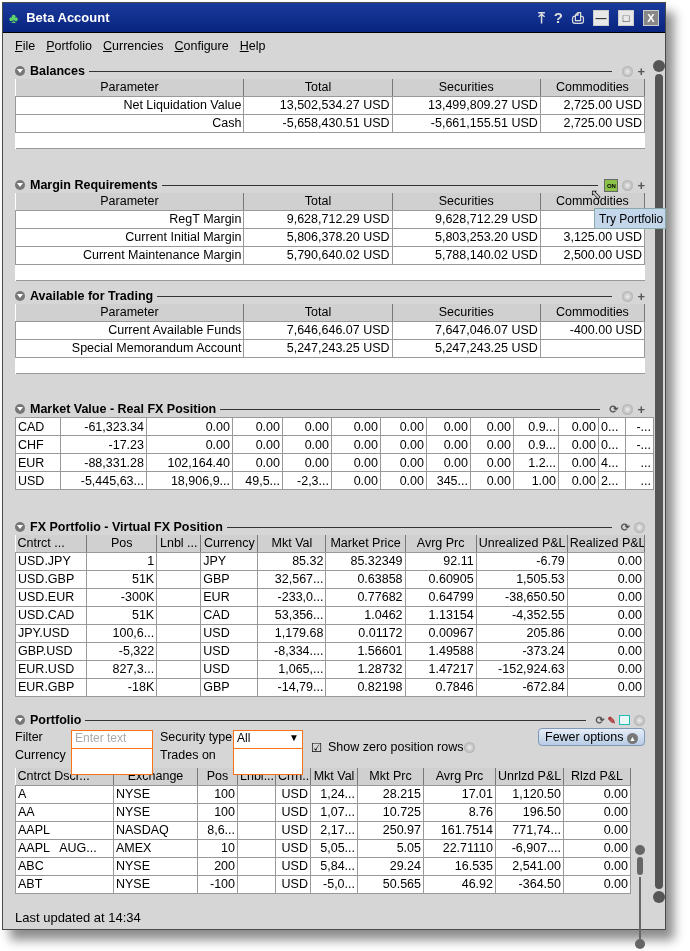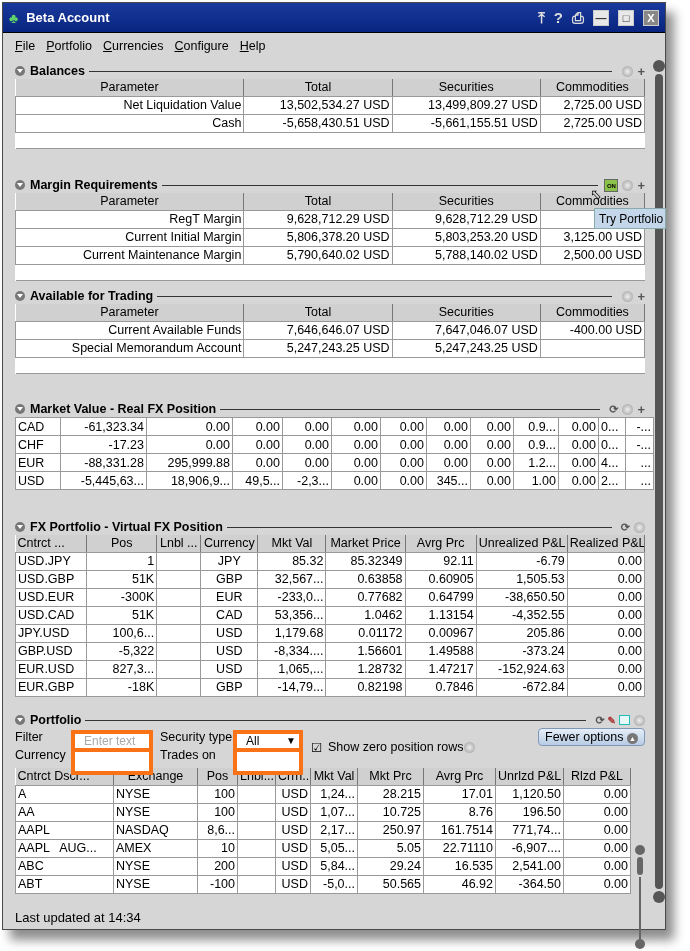--- a/index.html
+++ b/index.html
@@ -21,29 +21,29 @@
 .sec-head .tog{width:10px;height:10px;border-radius:50%;background:#777;margin-right:5px;position:relative}
 .sec-head .tog::after{content:"";position:absolute;left:2px;top:3px;border-left:3px solid transparent;border-right:3px solid transparent;border-top:4px solid #fff}
 .sec-head .line{flex:1;height:1px;background:#333;margin:0 6px 0 4px}
 .sec-head .ico{width:11px;height:11px;border-radius:50%;background:radial-gradient(#eee,#999);margin-left:4px;display:inline-block}
 .sec-head .plus{font-weight:bold;color:#555;margin-left:4px;font-size:13px}
 .sec-head .sync{color:#555;font-size:11px;margin-left:3px}
 table{border-collapse:collapse;width:100%;table-layout:fixed;background:#fff}
 th{background:#d0d0d0;font-weight:normal;border-right:1px solid #777;border-bottom:1px solid #999;height:17px;font-size:12.5px;white-space:nowrap;overflow:hidden;padding:0 2px}
 td{border:1px solid #999;height:18px;white-space:nowrap;overflow:hidden;padding:0 2px;font-size:12.5px}
 td.r{text-align:right}
-td.c{text-align:center}
+td.c{}
 td.l{text-align:left}
 .emptyrow td{height:16px;border-left:none;border-right:none}
 .scrollbar{position:absolute;left:649px;top:57px;width:14px;height:848px}
 .scrollbar .up,.scrollbar .down{width:12px;height:12px;border-radius:50%;background:#555;margin-left:1px;position:relative}
 .scrollbar .thumb{width:8px;margin:2px auto;height:815px;background:#555;border-radius:4px}
 .filter-area{font-size:12.5px;position:relative;height:40px}
 .filter-area .lbl{position:absolute}
-.filter-area .inp{position:absolute;background:#fff;border:4px solid #f97316;height:27px;color:#aaa;padding-left:9px;font-size:12px;line-height:14px}
+.filter-area .inp{position:absolute;background:#fff;border:1px solid #f97316;height:27px;color:#aaa;padding-left:3px;font-size:12px;line-height:14px}
 .fewer{position:absolute;right:0;top:0;background:linear-gradient(#e6eef8,#b8cce4);border:1px solid #7f98b8;border-radius:4px;padding:1px 6px;font-size:12.5px}
 .tooltip{position:absolute;left:594px;top:208px;width:72px;height:21px;background:#c4d6ea;border:1px solid #8aa;font-size:12px;padding:3px 4px;white-space:nowrap;overflow:hidden}
 .statusbar{position:absolute;left:12px;bottom:4px;font-size:13px}
 .pscroll{position:absolute;left:630px;top:75px;width:12px;height:108px}
 </style>
 </head>
 <body>
 
 <div class="window">
   <div class="titlebar">
@@ -250,21 +250,21 @@
               <td class="r">0.00</td>
               <td class="r">0.00</td>
               <td class="r">0.9...</td>
               <td class="r">0.00</td>
               <td class="l">0...</td>
               <td class="r">-...</td>
         </tr>
         <tr>
           <td class="l">EUR</td>
               <td class="r">-88,331.28</td>
-              <td class="r">295,999.88</td>
+              <td class="r">102,164.40</td>
               <td class="r">0.00</td>
               <td class="r">0.00</td>
               <td class="r">0.00</td>
               <td class="r">0.00</td>
               <td class="r">0.00</td>
               <td class="r">0.00</td>
               <td class="r">1.2...</td>
               <td class="r">0.00</td>
               <td class="l">4...</td>
               <td class="r">...</td>

